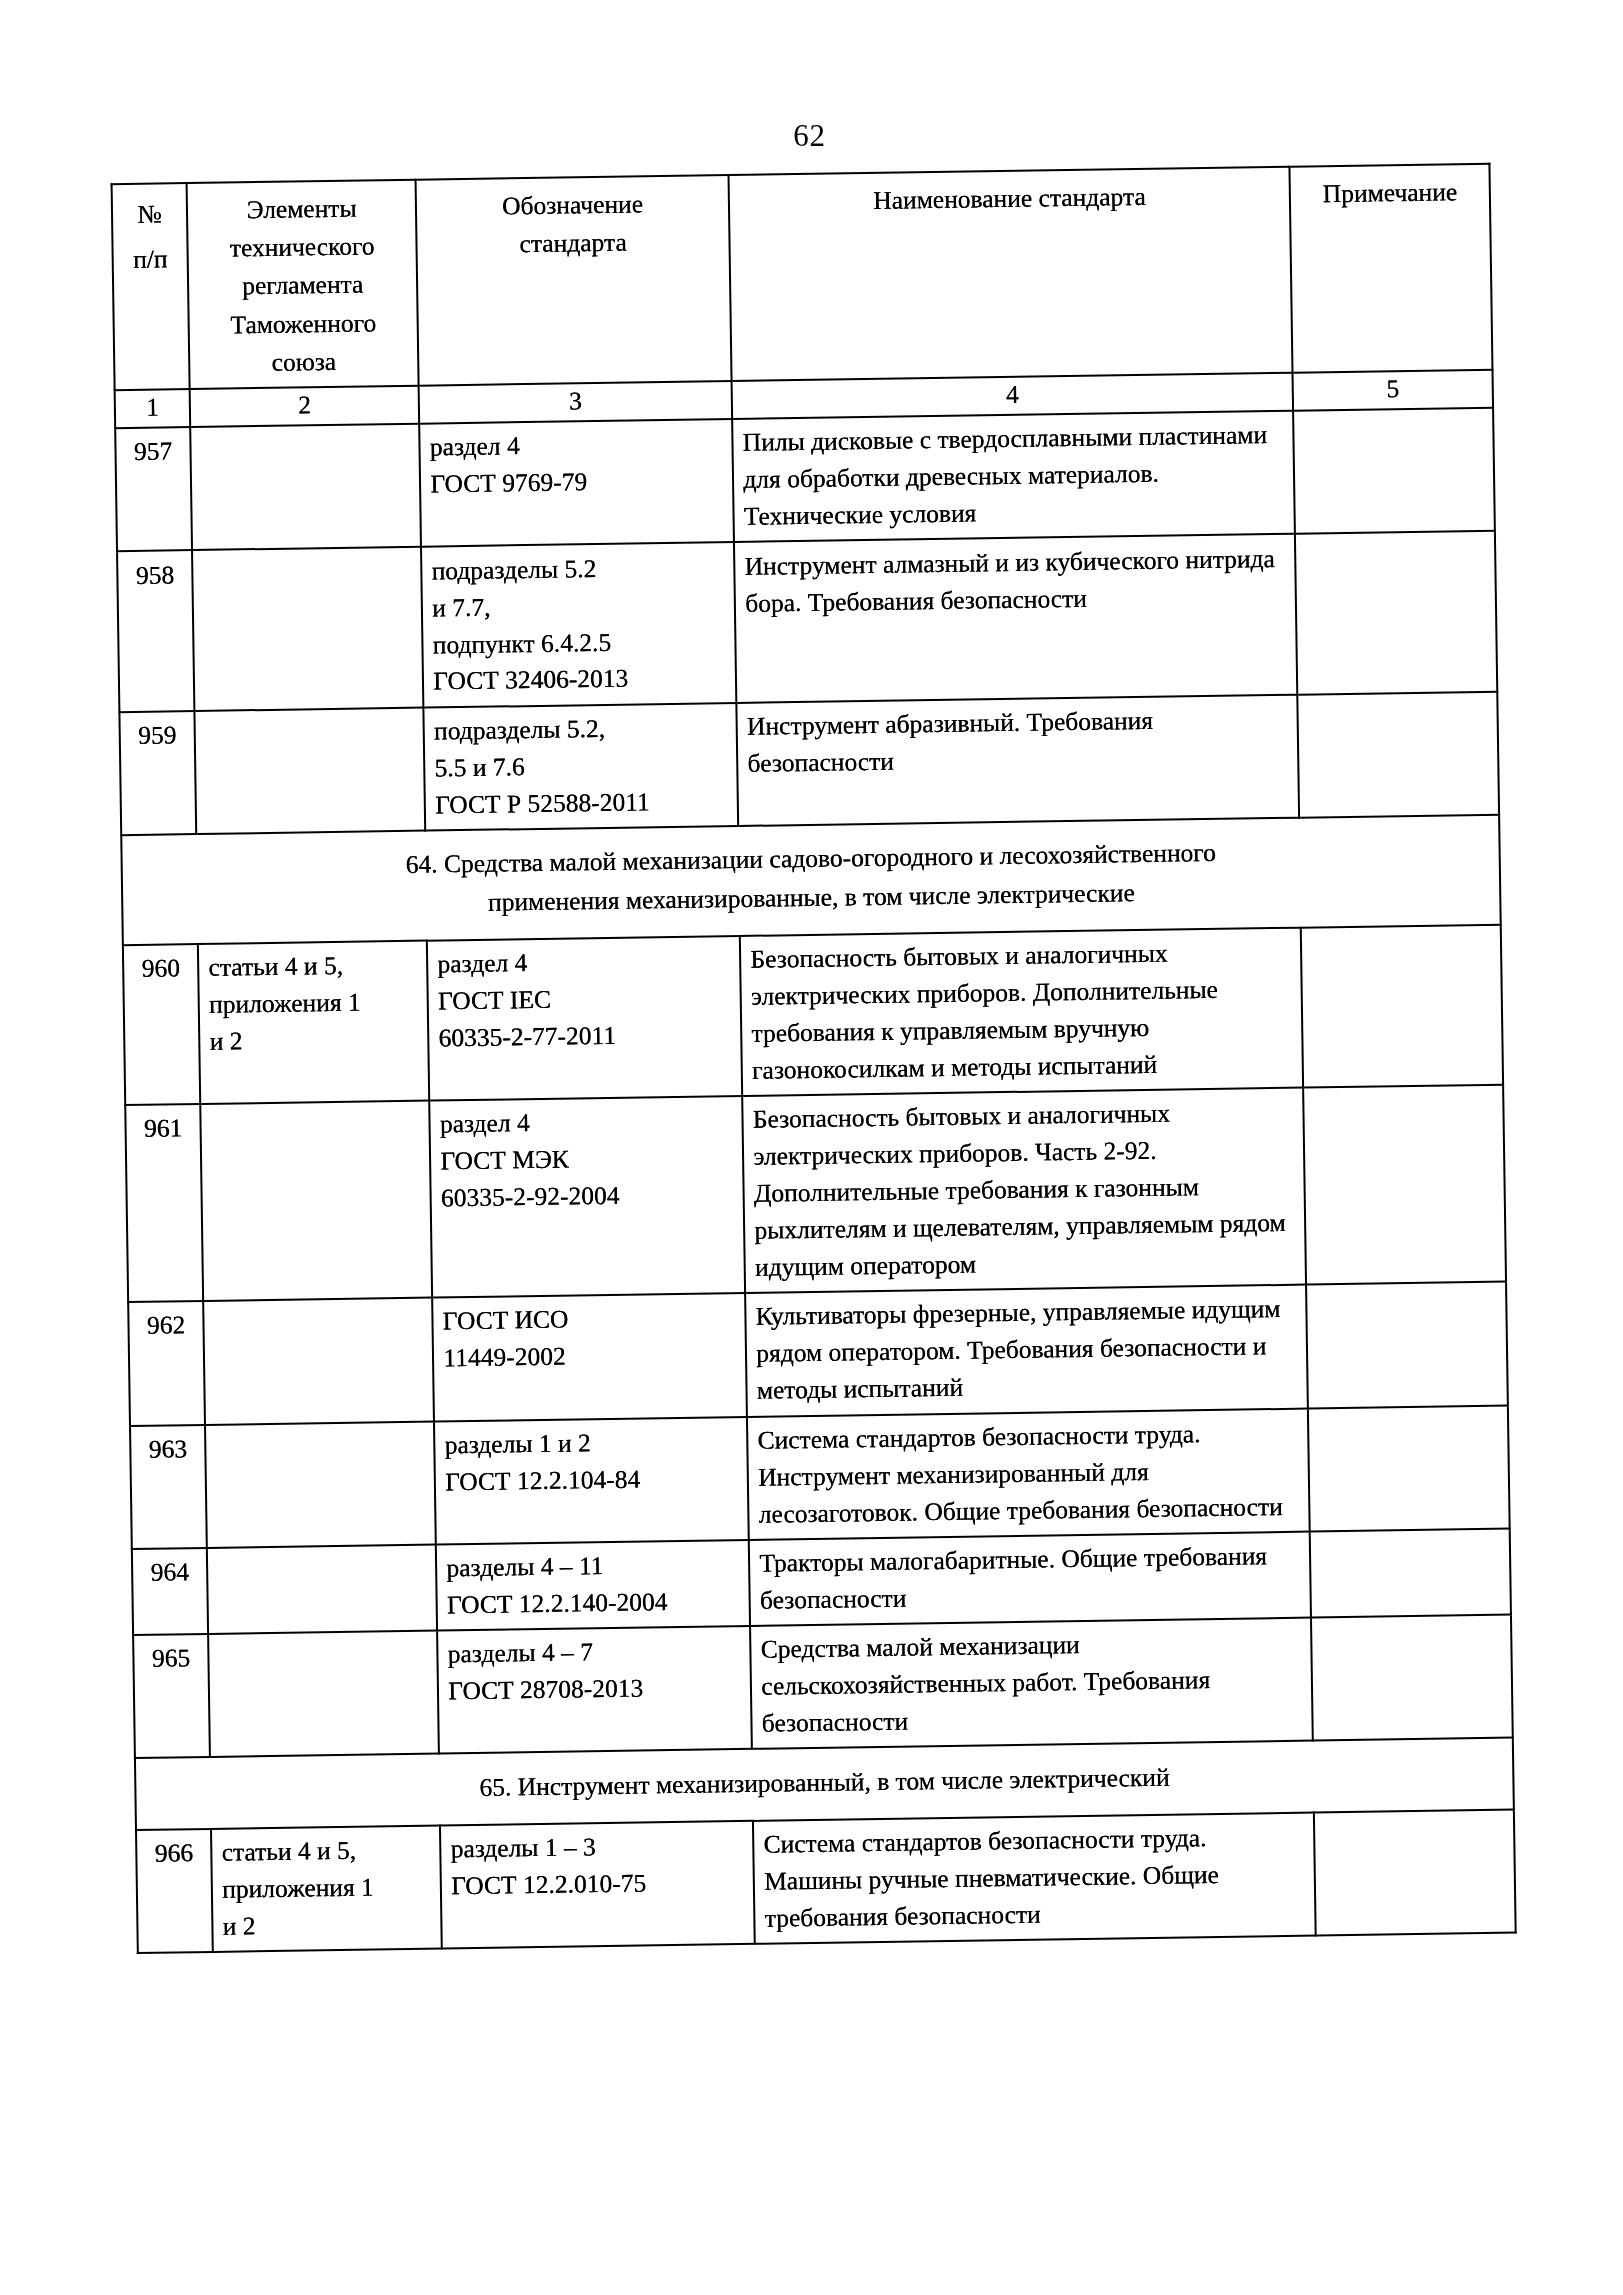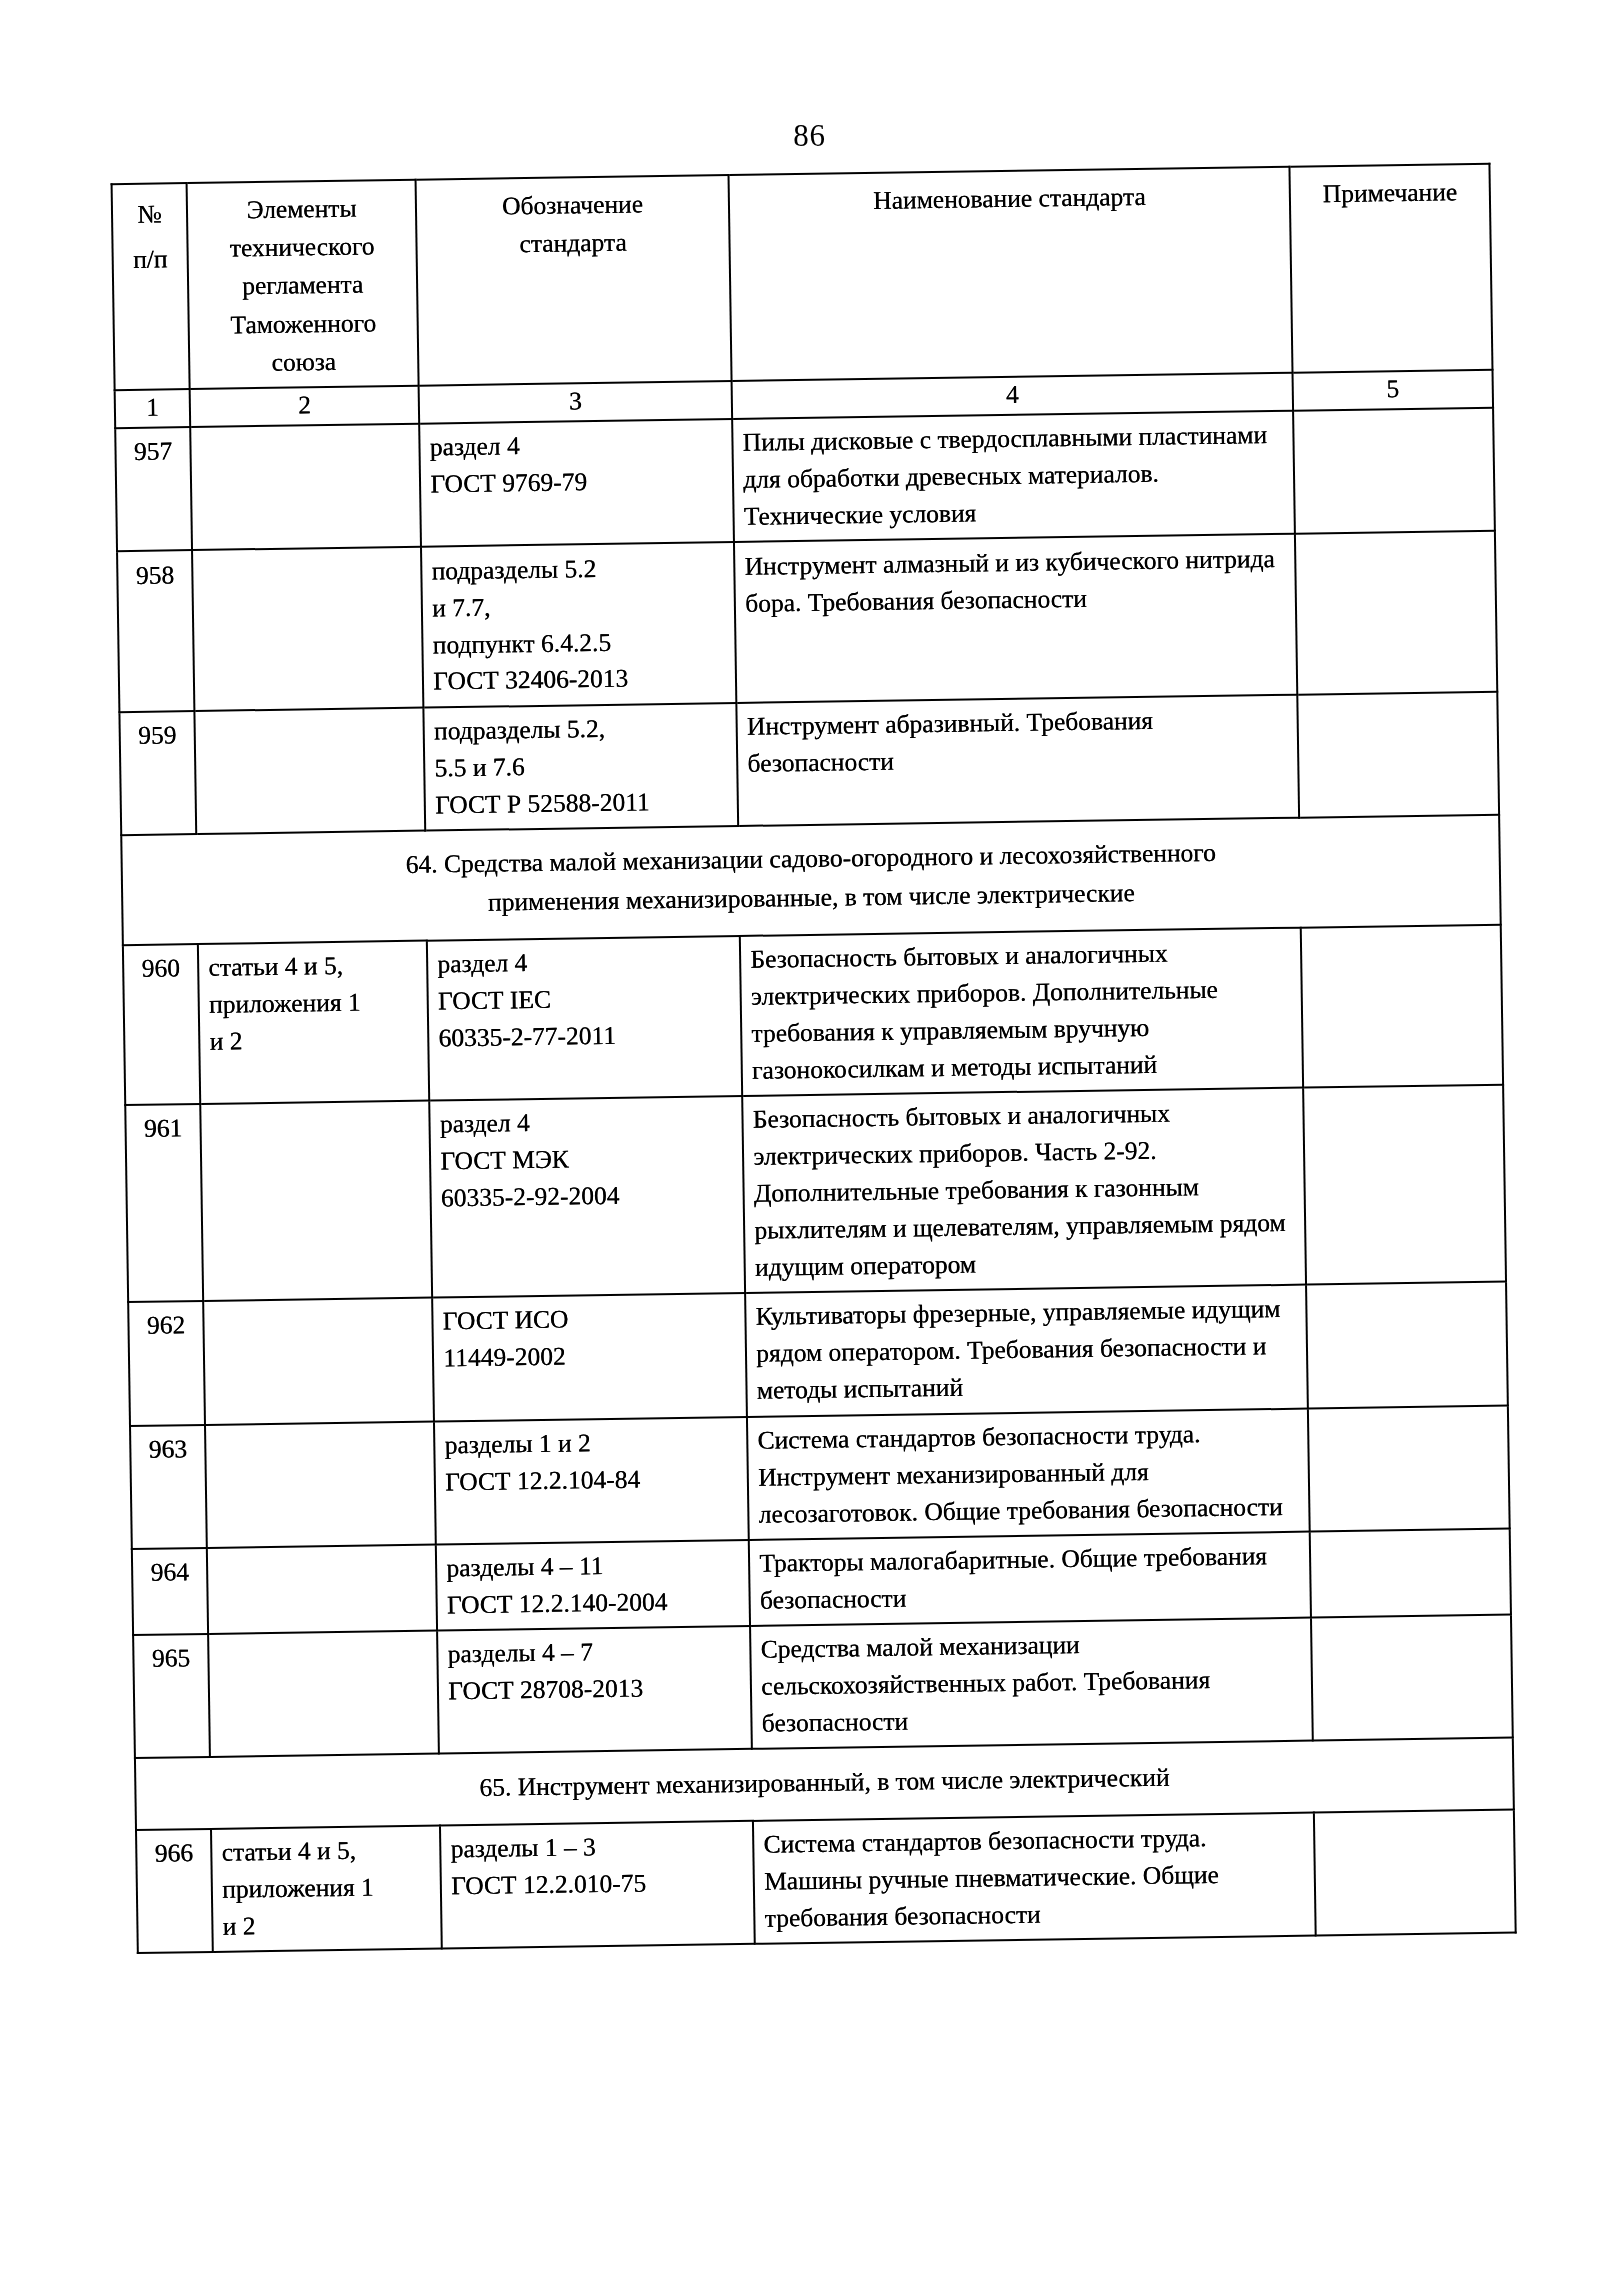--- a/index.html
+++ b/index.html
@@ -67,21 +67,21 @@
     text-align: center;
     padding: 14.4px 92px 17px 92px;
     line-height: 1.5;
   }
 </style>
 </head>
 <body>
 
 <div class="page">
 
-  <div class="page-number">86</div>
+  <div class="page-number">62</div>
 
   <div class="table-wrap">
     <table class="std">
       <colgroup>
         <col style="width:75px">
         <col style="width:229px">
         <col style="width:313px">
         <col style="width:561px">
         <col style="width:200px">
       </colgroup>

